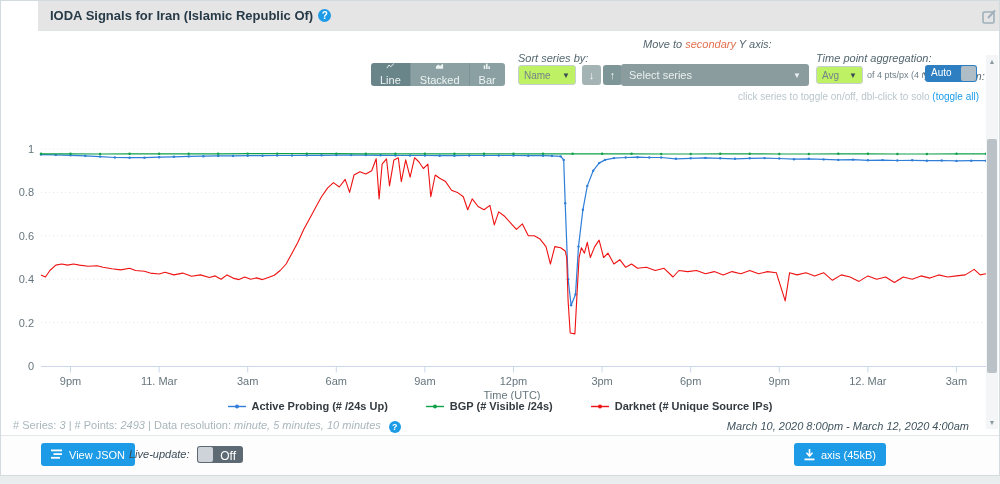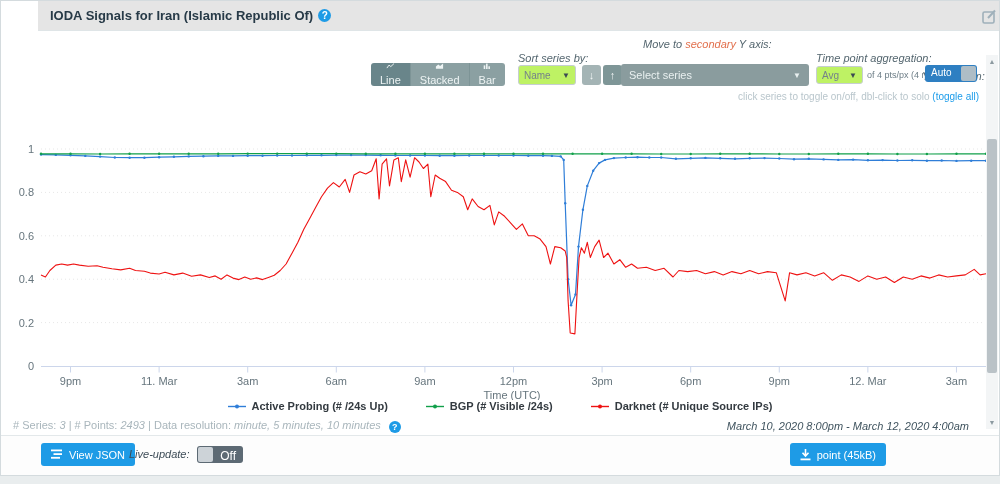--- a/index.html
+++ b/index.html
@@ -337,21 +337,21 @@
     <span class="live-lbl">Live-update:</span>
     <div class="toggle-off">
       <span class="knob"></span>
         <span class="txt">Off</span>
     </div>
     <button class="blue-btn" style="right:113px;">
       <svg width="11" height="12" viewBox="0 0 11 12">
           <path d="M5.5,0 L5.5,6 M2.5,3.8 L5.5,7 8.5,3.8" stroke="#fff" stroke-width="1.6" fill="none"></path>
           <rect x="0.5" y="9.5" width="10" height="1.8" fill="#fff"></rect>
         </svg>
-      <span>point (45kB)</span>
+      <span>axis (45kB)</span>
     </button>
   </div>
 
   <div class="sbar">
     <span class="arr" style="top:0;">▲</span>
     <span class="thumb"></span>
     <span class="arr" style="bottom:0;">▼</span>
   </div>
 
 </div>

